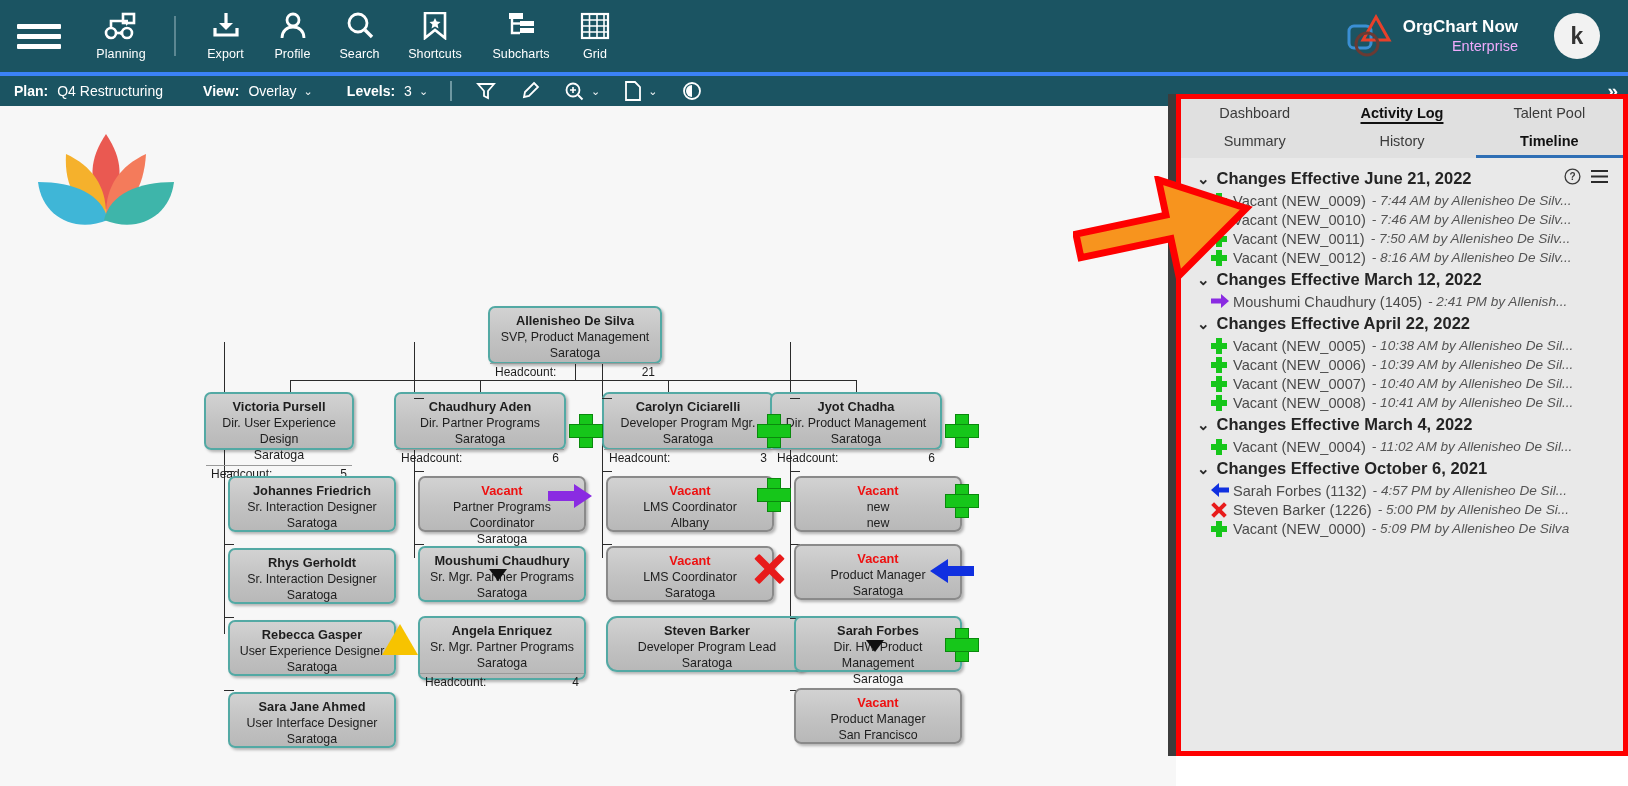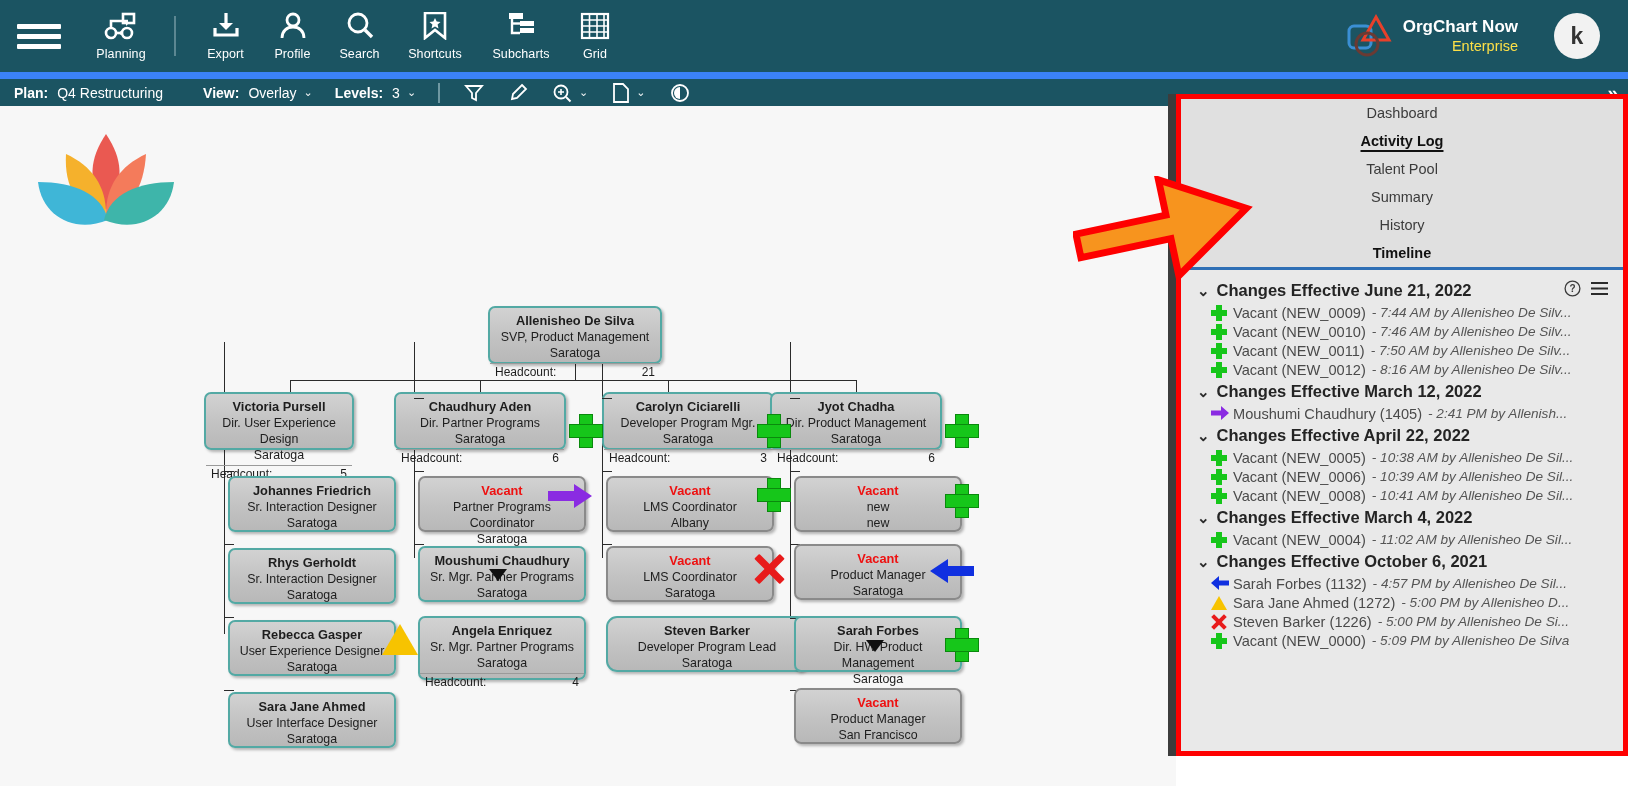--- a/index.html
+++ b/index.html
@@ -26,33 +26,33 @@
   #hamburger .bar { display:block; width:44px; height:5px; background:#fff; margin:5px 0; border-radius:1px;}
   .tb-sep { width:2px; height:40px; background:#5c8792; margin:0 16px 0 10px; }
   #tb-left { display:flex; align-items:center;text-align:center; }
   .tb-cell { width:67px; }
 
   
   #brand { position:absolute; right:110px; top:0; height:72px; display:flex; align-items:center; gap:6px;}
   #brand-mark { width:52px; height:48px; position:relative; }
   #brand-text { display:flex; flex-direction:column; align-items:flex-end; }
   #brand-title { color:#fff; font-size:17px; font-weight:bold; line-height:20px;}
-  #brand-sub { color:#fde047; font-size:14.5px; line-height:18px;}
+  #brand-sub { color:#f0abfc; font-size:14.5px; line-height:18px;}
   #avatar {
     position:absolute; right:28px; top:13px; width:46px; height:46px; border-radius:50%;
     background:#f2f2f2; color:#333; font-size:23px; font-weight:bold;
     display:flex; align-items:center; justify-content:center; cursor:pointer;
   }
 
   
   #subbar {
     position:absolute; left:0; top:72px; width:1628px; height:34px;
     background:#1b5462; color:#fff;
     display:flex; align-items:center; font-size:14px;
-    border-top:7px solid #3b82f6;
+    border-top:4px solid #3b82f6;
   }
   .sb-lbl { font-weight:bold; margin-left:14px; }
   .sb-val { margin-left:9px; }
   .sb-caret { margin-left:7px; font-size:11px; opacity:.95; }
   .sb-divider { width:2px; height:20px; background:#6e98a2; margin:0 0 0 22px; }
   .sb-ico { margin-left:24px; cursor:pointer; display:flex; align-items:center; }
   #chev-right { position:absolute; right:10px; color:#fff; font-size:19px; font-weight:bold; cursor:pointer;}
 
   
   #canvas {
@@ -113,21 +113,21 @@
   }
 
   
   #rpanel {
     position:absolute; left:1176px; top:94px; width:452px; height:662px;
     background:#e9e9e9;
     border:5px solid #fe0000;
   }
   #rscroll { position:absolute; left:1168px; top:94px; width:9px; height:662px; background:#3c3c3c;}
   #tabs-wrap { background:#e0e0e0; }
-  .tabrow { display:flex;flex-direction:column; }
+  .tabrow { display:flex; }
   .tab {
     flex:1; text-align:center; font-size:14.5px; color:#3b3b3b;
     padding:6px 0 6px 0; cursor:pointer;
   }
   .tab.active { font-weight:bold; color:#111; }
   .tabrow.r1 .tab.active { text-decoration:underline; text-underline-offset:4px; text-decoration-thickness:2px;}
   .tabrow.r2 .tab.active { border-bottom:3px solid #2f6fb5; }
   #tlist { padding:8px 0 0 0; height:600px; overflow:hidden; }
   .grp-hdr {
     display:flex; align-items:center; gap:7px;
@@ -265,21 +265,21 @@
 </div>
 
 <div id="subbar">
   <span class="sb-lbl">Plan:</span>
   <span class="sb-val">Q4 Restructuring</span>
 
   <span class="sb-lbl" style="margin-left:40px">View:</span>
   <span class="sb-val">Overlay</span>
   <span class="sb-caret">⌄</span>
 
-  <span class="sb-lbl" style="margin-left:22px">Levels:</span>
+  <span class="sb-lbl" style="margin-left:34px">Levels:</span>
   <span class="sb-val">3</span>
   <span class="sb-caret">⌄</span>
 
   <span class="sb-divider"></span>
 
   <span class="sb-ico">
     <svg width="20" height="20" viewBox="0 0 20 20">
         <path d="M2 3h16l-6 7v7l-4-2v-5z" fill="none" stroke="#fff" stroke-width="1.8"></path>
       </svg>
   </span>
@@ -583,20 +583,25 @@
       <span>Vacant (NEW_0005)</span>
       <span class="meta">- 10:38 AM by Allenisheo De Sil...</span>
     </div>
     <div class="evt">
       <span class="ei plus"></span>
       <span>Vacant (NEW_0006)</span>
       <span class="meta">- 10:39 AM by Allenisheo De Sil...</span>
     </div>
     <div class="evt">
       <span class="ei plus"></span>
+      <span>Vacant (NEW_0007)</span>
+      <span class="meta">- 10:40 AM by Allenisheo De Sil...</span>
+    </div>
+    <div class="evt">
+      <span class="ei plus"></span>
       <span>Vacant (NEW_0008)</span>
       <span class="meta">- 10:41 AM by Allenisheo De Sil...</span>
     </div>
 
     <div class="grp-hdr">
       <span class="chev">⌄</span>
       <span>Changes Effective March 4, 2022</span>
     </div>
     <div class="evt">
       <span class="ei plus"></span>
@@ -609,25 +614,20 @@
       <span>Changes Effective October 6, 2021</span>
     </div>
     <div class="evt">
       <span class="ei">
         <svg width="18" height="14" viewBox="0 0 18 14">
             <path d="M18 4.5H8V0L0 7l8 7V9.5h10z" fill="#1030e0"></path>
           </svg>
       </span>
       <span>Sarah Forbes (1132)</span>
       <span class="meta">- 4:57 PM by Allenisheo De Sil...</span>
-    </div>
-    <div class="evt">
-      <span class="ei tri"></span>
-      <span>Sara Jane Ahmed (1272)</span>
-      <span class="meta">- 5:00 PM by Allenisheo D...</span>
     </div>
     <div class="evt">
       <span class="ei xmark"></span>
       <span>Steven Barker (1226)</span>
       <span class="meta">- 5:00 PM by Allenisheo De Si...</span>
     </div>
     <div class="evt">
       <span class="ei plus"></span>
       <span>Vacant (NEW_0000)</span>
       <span class="meta">- 5:09 PM by Allenisheo De Silva</span>

